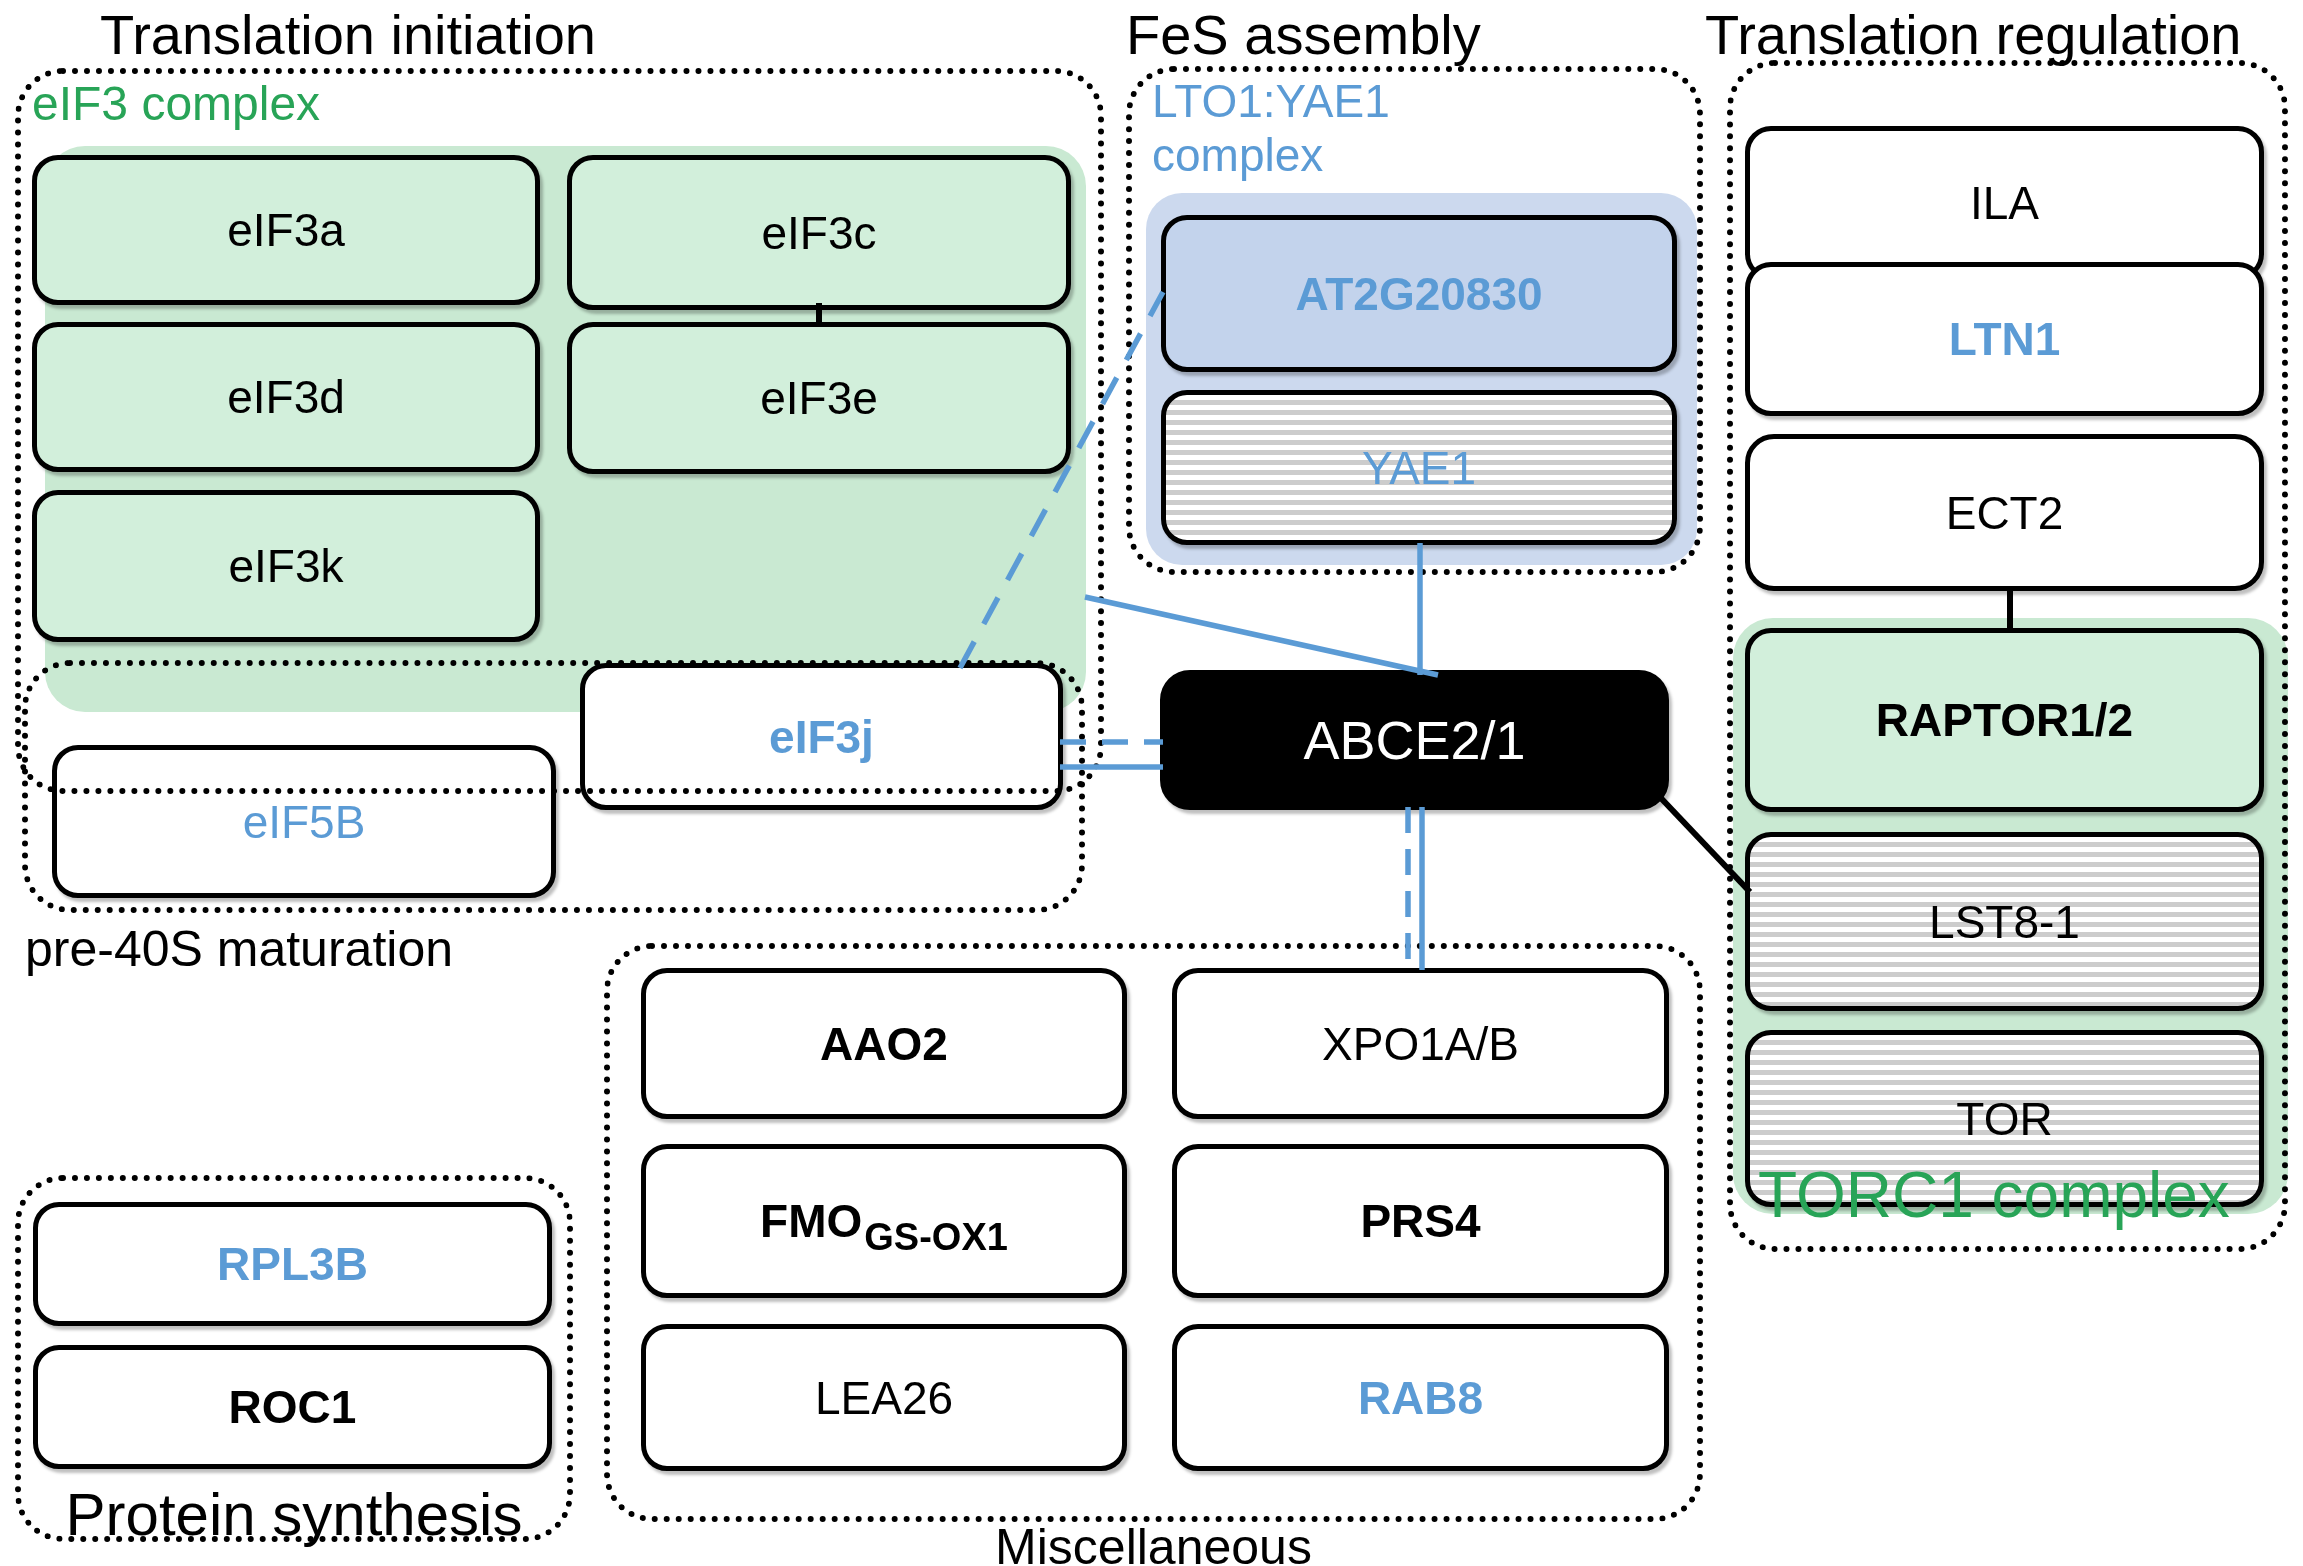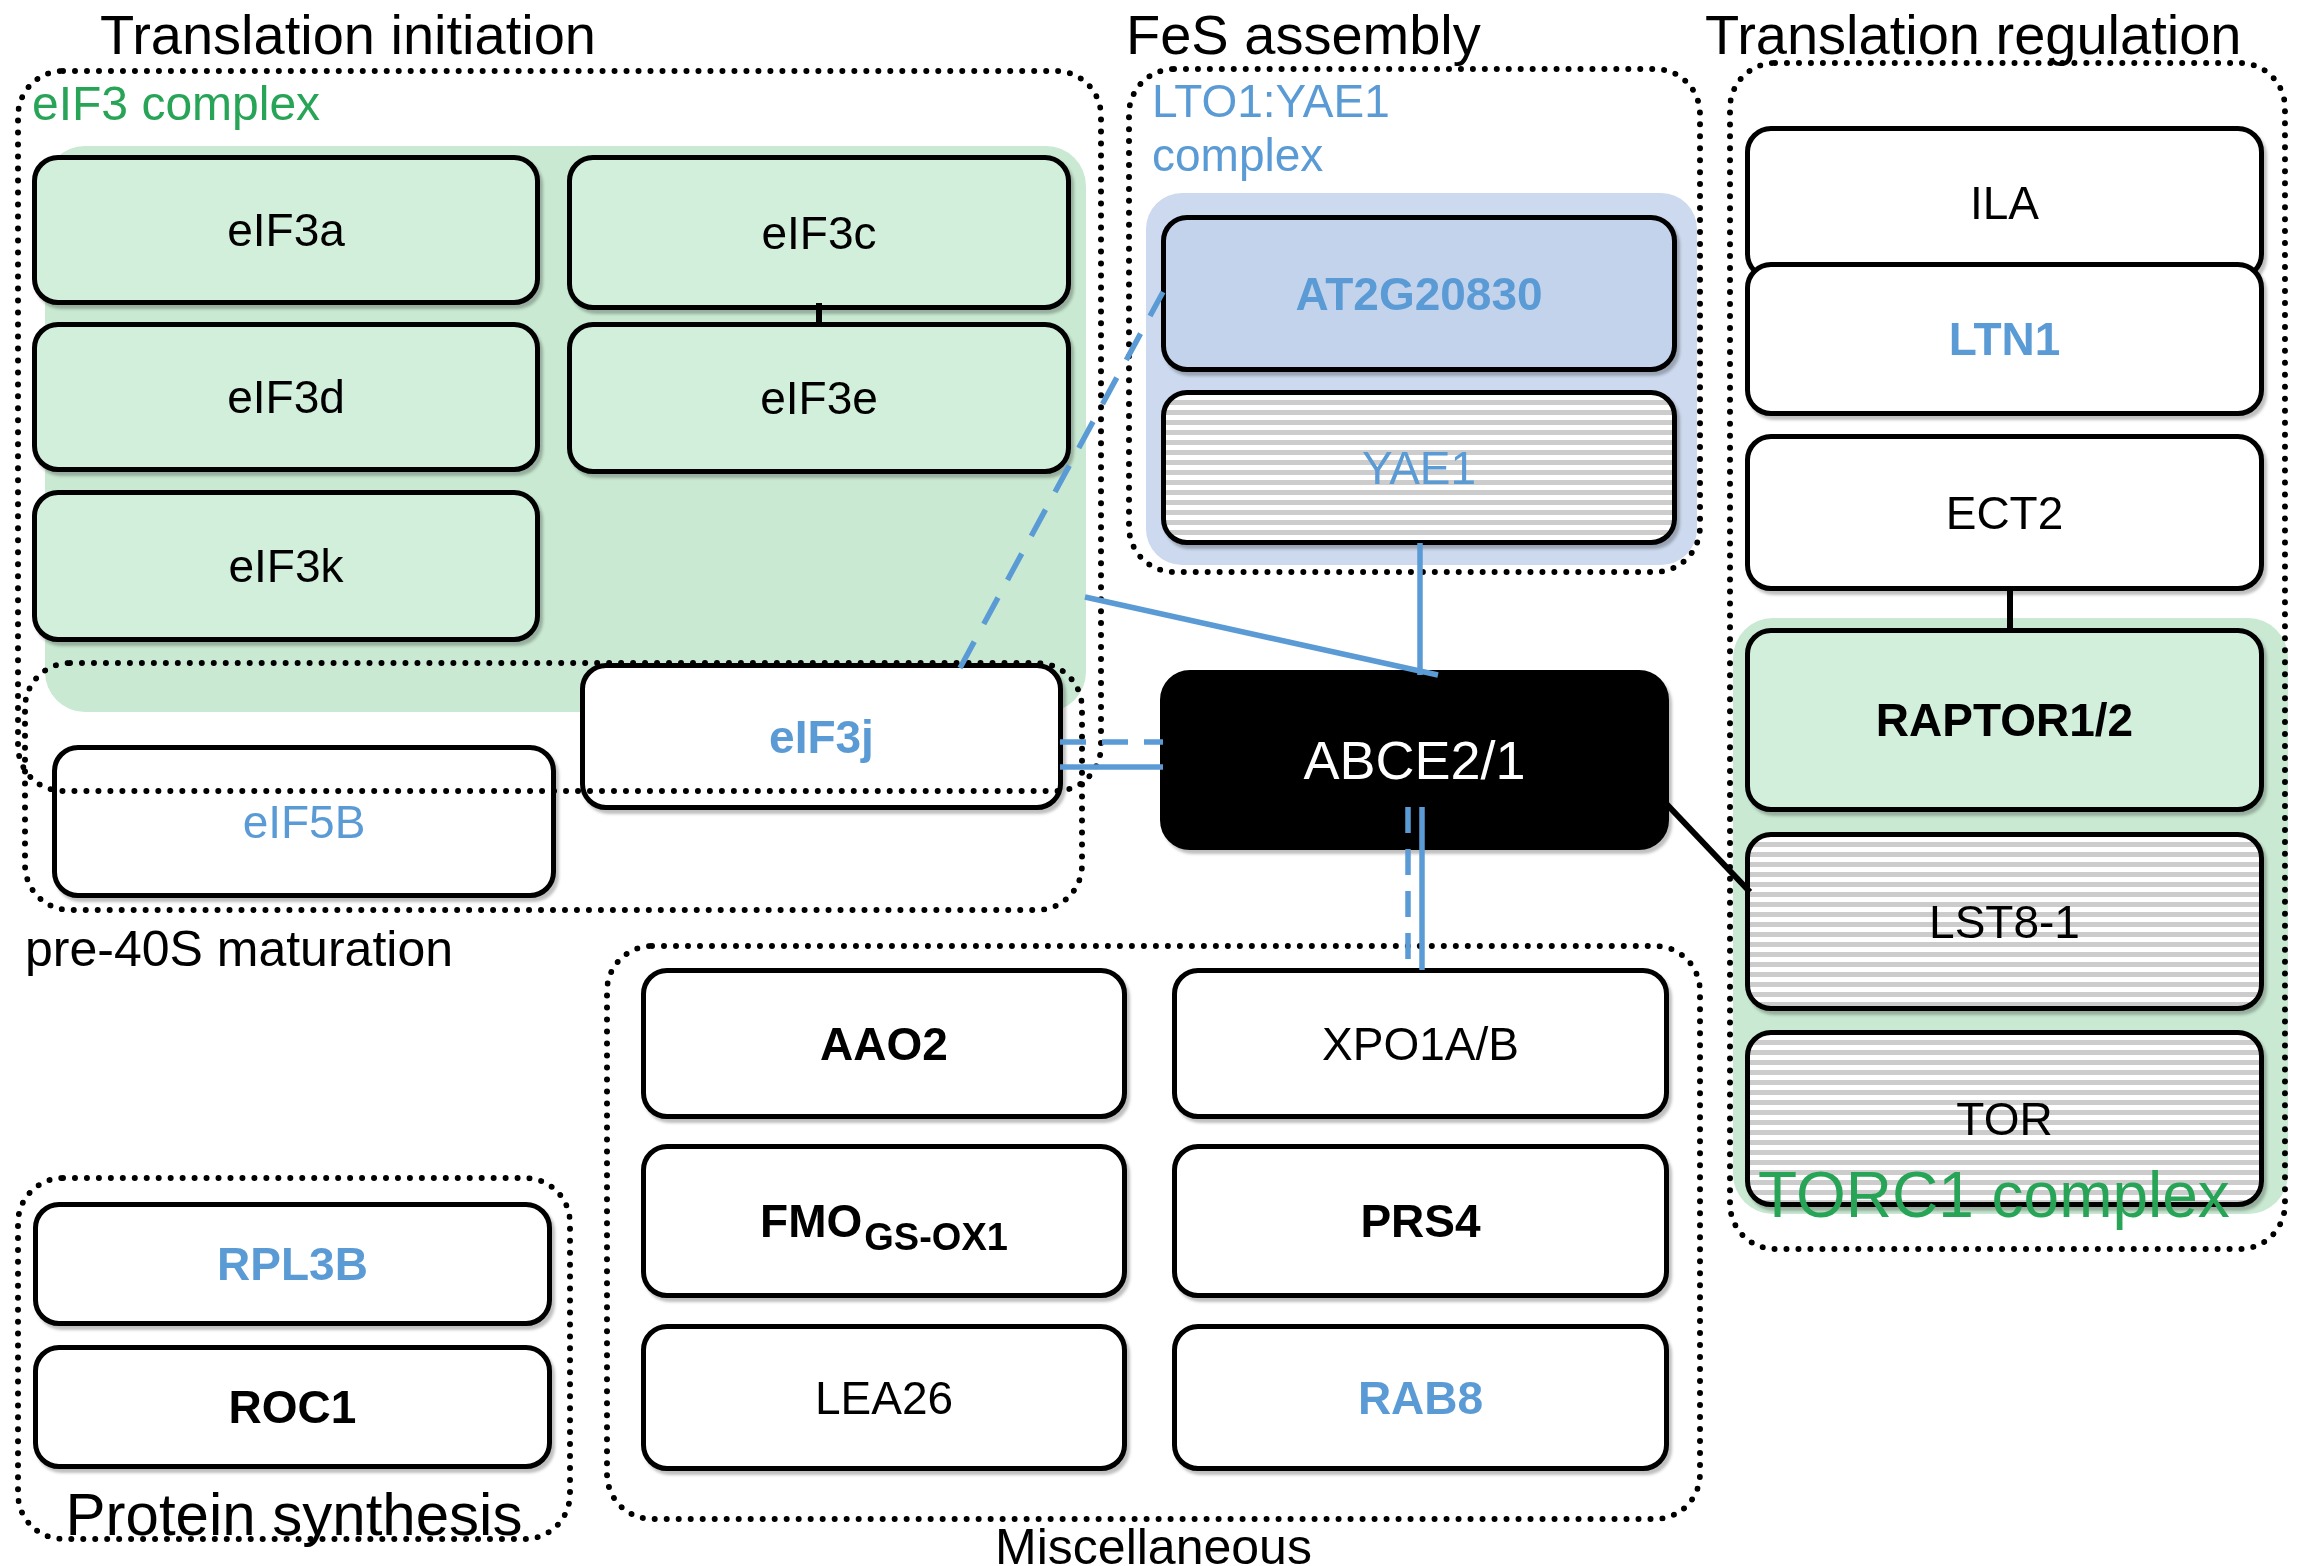--- a/index.html
+++ b/index.html
@@ -84,31 +84,31 @@
       <span>eIF5B</span>
     </div>
 
   <div class="node blueFill bold bluetext" style="left:1161px;top:215px;width:516px;height:157px;">
       <span>AT2G20830</span>
     </div>
   <div class="node striped bluetext" style="left:1161px;top:390px;width:516px;height:155px;">
       <span>YAE1</span>
     </div>
 
-  <div class="node black" style="left:1160px;top:670px;width:509px;height:180px;align-items:center;">
+  <div class="node black" style="left:1160px;top:670px;width:509px;height:140px;align-items:center;">
       <span>ABCE2/1</span>
     </div>
 
   <div class="node" style="left:1745px;top:92px;width:519px;height:154px;margin-top:34px;">
       <span>ILA</span>
     </div>
   <div class="node bold bluetext" style="left:1745px;top:262px;width:519px;height:154px;">
       <span>LTN1</span>
     </div>
-  <div class="node" style="left:1745px;top:434px;width:519px;height:157px;">
+  <div class="node" style="left:1745px;top:434px;width:519px;height:157px;border-radius:29px;">
       <span>ECT2</span>
     </div>
 
   <div class="node green bold" style="left:1745px;top:628px;width:519px;height:184px;">
       <span>RAPTOR1/2</span>
     </div>
   <div class="node striped" style="left:1745px;top:832px;width:519px;height:179px;">
       <span>LST8-1</span>
     </div>
   <div class="node striped" style="left:1745px;top:1030px;width:519px;height:177px;">

